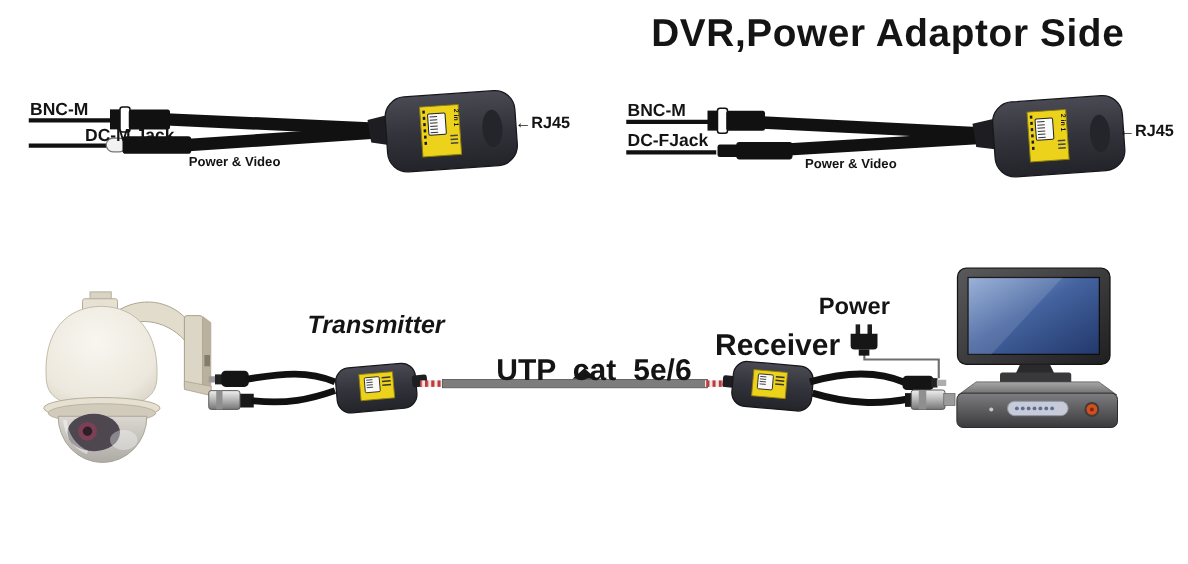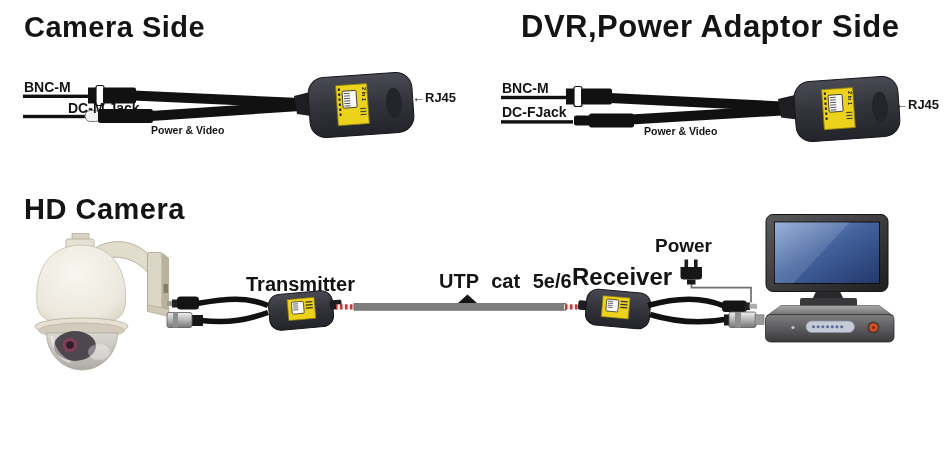--- a/index.html
+++ b/index.html
@@ -10,22 +10,22 @@
   .h1L{left:24px;top:13px;font-size:29px;letter-spacing:.5px;}
   .h1R{left:489px;top:11px;font-size:31px;letter-spacing:.5px;margin-left:32px;}
   .lbl{font-size:14px;}
   .bncL{left:24px;top:80px;}  .dcL{left:24px;top:101px;padding-left:44px;}
   .pvL{left:151px;top:125px;font-size:10.5px;}
   .rjL{left:412px;top:91px;font-size:13px;}
   .bncR{left:502px;top:81px;} .dcR{left:502px;top:105px;}
   .pvR{left:644px;top:126px;font-size:10.5px;}
   .rjR{left:895px;top:98px;font-size:13px;}
   .hcam{left:24px;top:195px;font-size:29px;letter-spacing:.5px;}
-  .tx{left:246px;top:274px;font-size:20px;}
-  .utp{left:397px;top:271px;font-size:20px;word-spacing:7px;margin-left:42px;}
+  .tx{left:246px;top:250px;font-size:20px;font-style:italic;}
+  .utp{left:397px;top:285px;font-size:24px;word-spacing:7px;}
   .rx{left:572px;top:265px;font-size:24px;}
   .pwr{left:655px;top:236px;font-size:19px;text-align:center;}
   .hdvr{left:763px;top:338px;font-size:32px;letter-spacing:1.5px;}
   .b2in1{font-size:5.5px;color:#151515;transform:rotate(90deg);transform-origin:0 0;}
   .b2L{left:366px;top:87px;} .b2R{left:852px;top:91px;}
 </style>
 </head>
 <body>
 
 <div id="canvas">
@@ -249,34 +249,32 @@
             <circle cx="837" cy="326.7" r="1.55"></circle>
       <circle cx="841.7" cy="326.7" r="1.55"></circle>
     </g>
     <circle cx="873.5" cy="327.5" r="6" fill="#463a36"></circle>
     <circle cx="873.5" cy="327.5" r="4.3" fill="#d44f1e"></circle>
     <circle cx="873.5" cy="327.5" r="1.6" fill="#7e2a10"></circle>
   </g>
 </g>
 </svg>
 
-<span class="t h1L">Camera Side</span>
 <span class="t h1R">DVR,Power Adaptor Side</span>
 
 <span class="t lbl bncL">BNC-M</span>
 <span class="t lbl dcL">DC-M Jack</span>
 <span class="t pvL">Power &amp; Video</span>
 <span class="t rjL">←RJ45</span>
 <span class="t b2in1 b2L">2 in 1</span>
 
 <span class="t lbl bncR">BNC-M</span>
 <span class="t lbl dcR">DC-FJack</span>
 <span class="t pvR">Power &amp; Video</span>
 <span class="t rjR">←RJ45</span>
 <span class="t b2in1 b2R">2 in 1</span>
 
-<span class="t hcam">HD Camera</span>
 <span class="t tx">Transmitter</span>
 <span class="t utp">UTP cat 5e/6</span>
 <span class="t rx">Receiver</span>
 <span class="t pwr">Power</span>
 
 </div>
 
 </body></html>

